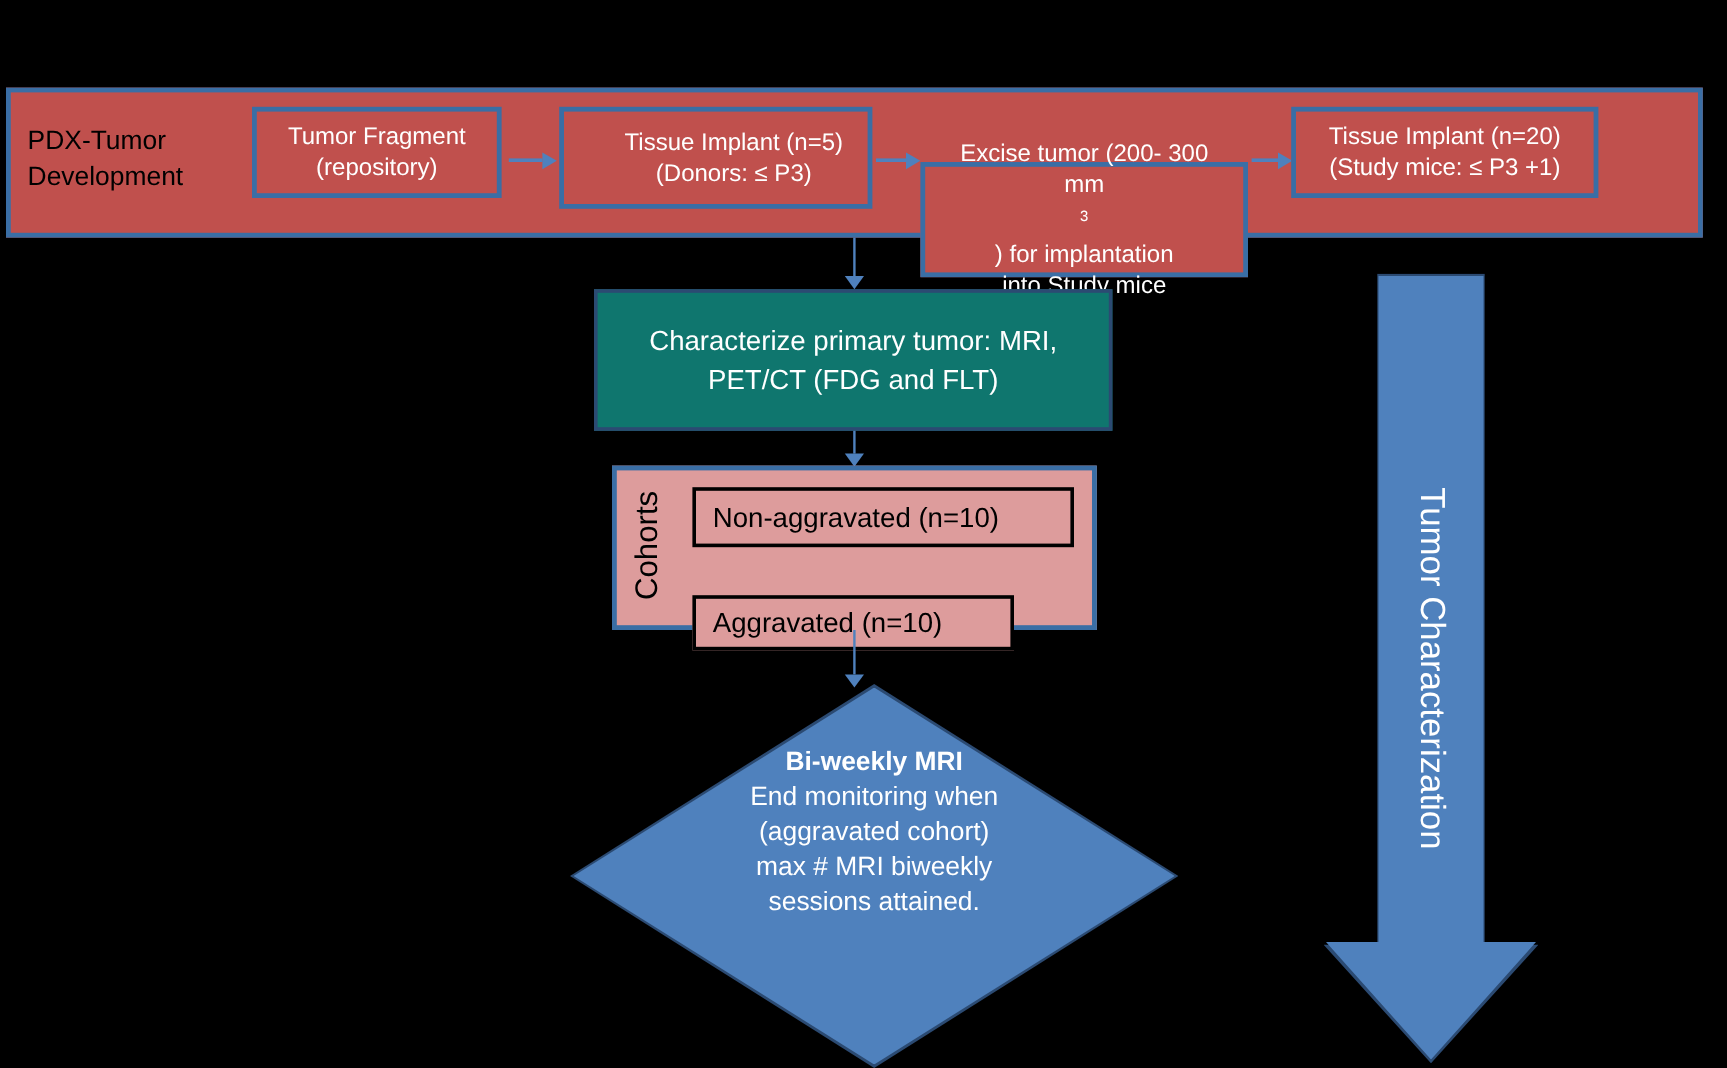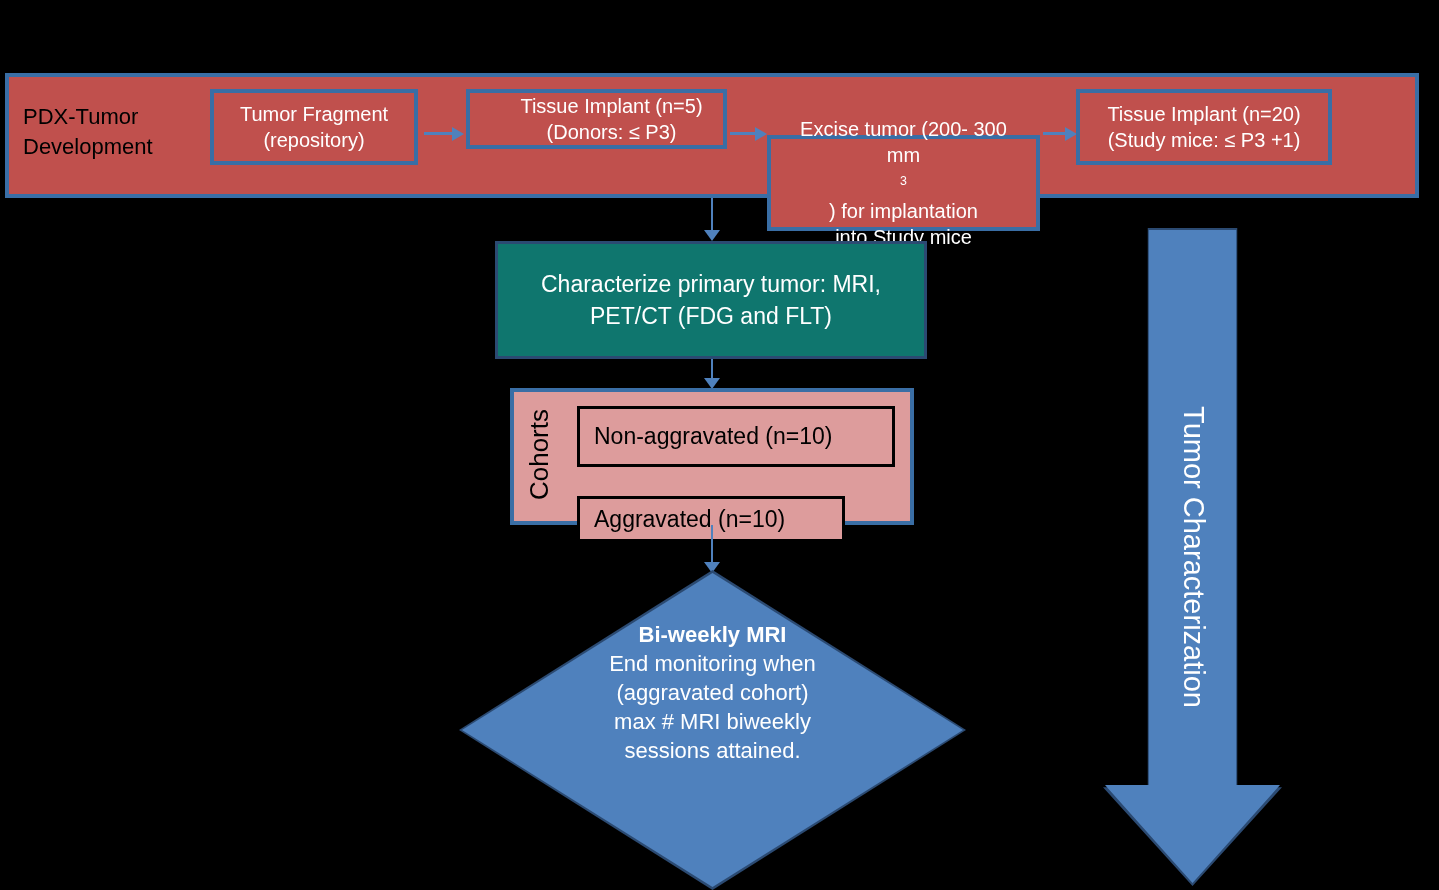--- a/index.html
+++ b/index.html
@@ -147,21 +147,21 @@
     color: #000000;
     font-size: 23px;
     display: flex;
     align-items: center;
     padding-left: 14px;
   }
 
   
   .diamond-wrap {
     position: absolute;
-    left: 459px;
+    left: 475px;
     top: 570px;
     width: 507px;
     height: 320px;
   }
   .diamond-outline {
     position: absolute;
     inset: 0;
     clip-path: polygon(50% 0%, 100% 50%, 50% 100%, 0% 50%);
     background:
       linear-gradient(#2B4A72, #2B4A72) border-box;
@@ -232,21 +232,21 @@
       <span>Tumor Fragment</span>
       <span>(repository)</span>
     </div>
   </div>
 
   <div class="h-arrow" style="left:424px; top:127px; width:40px;">
     <div class="shaft" style="width:28px;"></div>
     <div class="head" style="left:28px;"></div>
   </div>
 
-  <div class="stage-box" style="left:466px; top:89px; width:261px; height:60px;padding-left:36px;">
+  <div class="stage-box" style="left:466px; top:89px; width:261px; height:85px;padding-left:36px;">
     <div>
       <span>Tissue Implant (n=5)</span>
       <span>(Donors: ≤ P3)</span>
     </div>
   </div>
 
   <div class="h-arrow" style="left:730px; top:127px; width:38px;">
     <div class="shaft" style="width:25px;"></div>
     <div class="head" style="left:25px;"></div>
   </div>
@@ -283,21 +283,21 @@
     </div>
   </div>
 
   <div class="v-arrow" style="left:704px; top:359px; height:30px;">
     <div class="shaft" style="height:19px;"></div>
     <div class="head" style="top:19px;"></div>
   </div>
 
   <div class="cohorts-box">
     <div class="cohorts-label">Cohorts</div>
-    <div class="cohort-item" style="left:63px; top:14px; width:318px; height:61px;">
+    <div class="cohort-item" style="left:63px; top:14px; width:318px; height:50px;">
       <span>Non-aggravated (n=10)</span>
     </div>
     <div class="cohort-item" style="left:63px; top:68px; width:268px; height:46px;margin-top:36px;">
       <span>Aggravated (n=10)</span>
     </div>
   </div>
 
   <div class="v-arrow" style="left:704px; top:525px; height:48px;">
     <div class="shaft" style="height:37px;"></div>
     <div class="head" style="top:37px;"></div>

